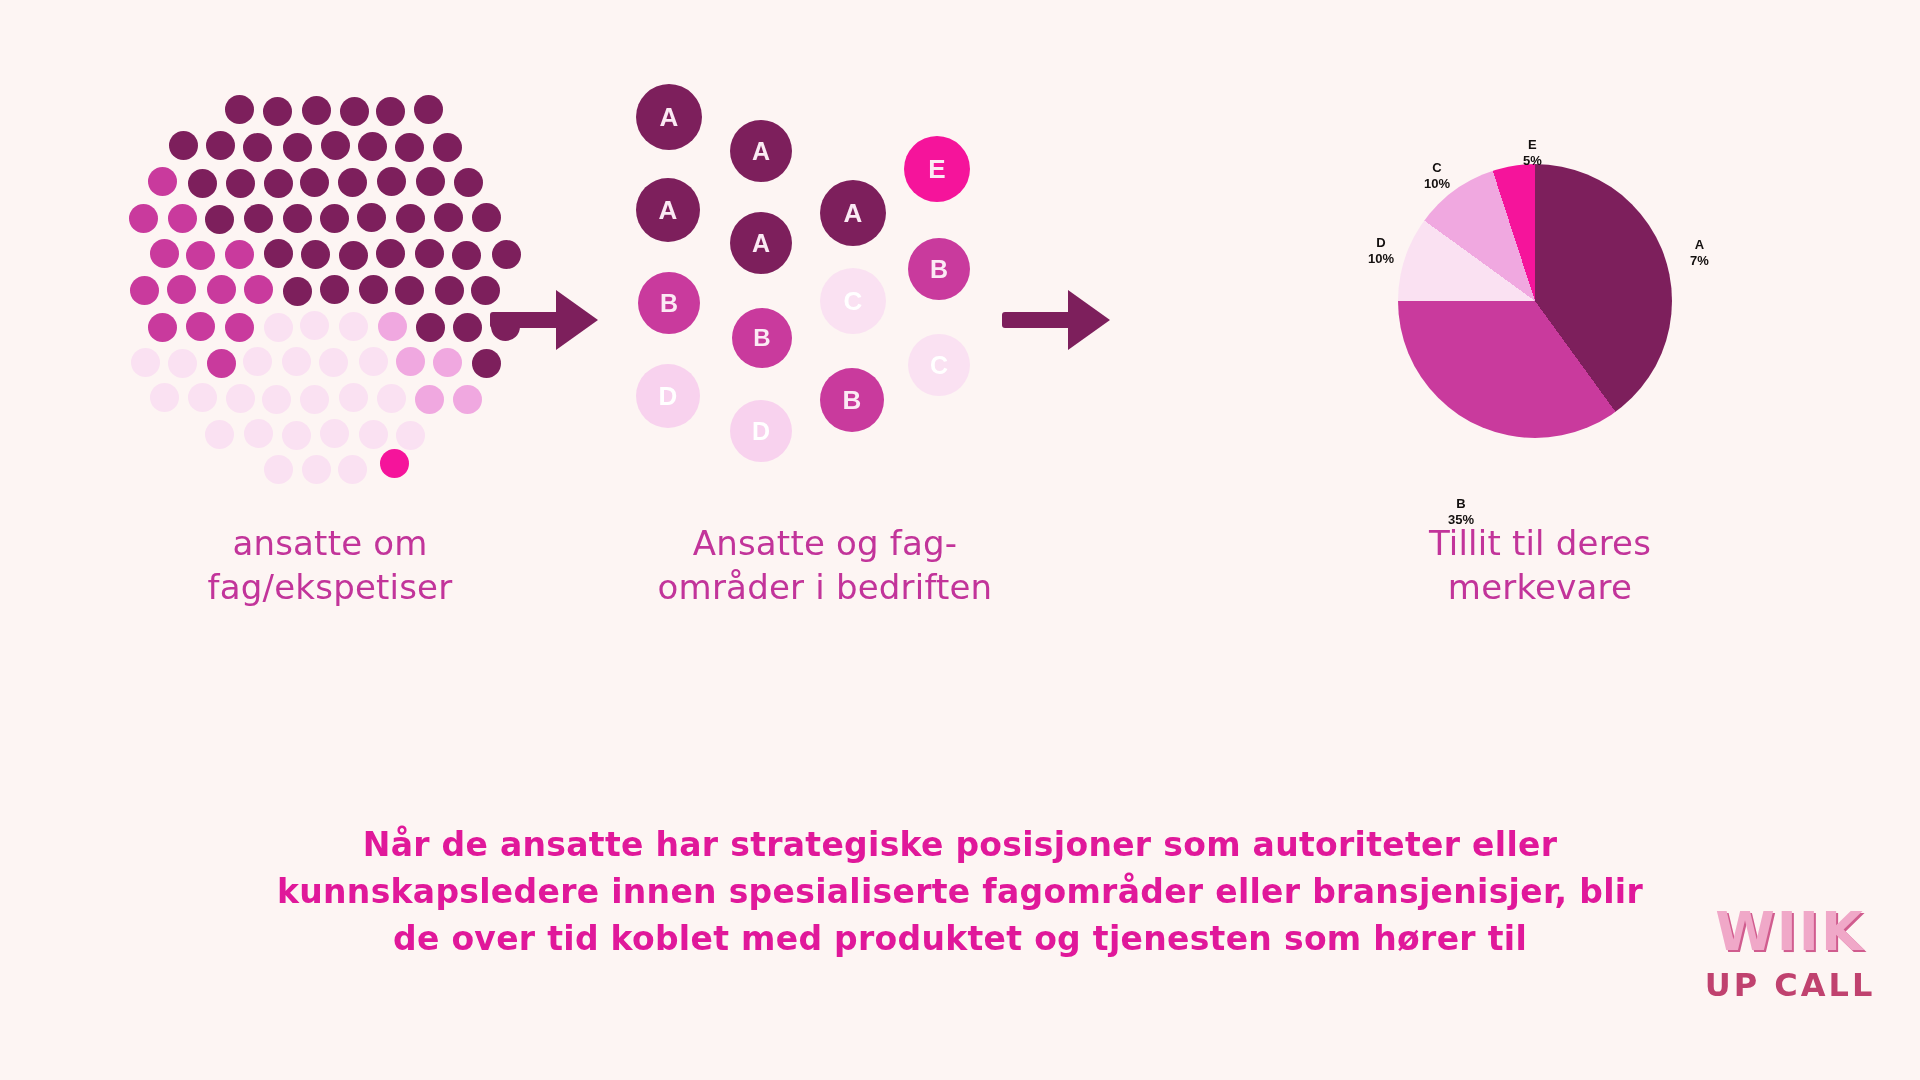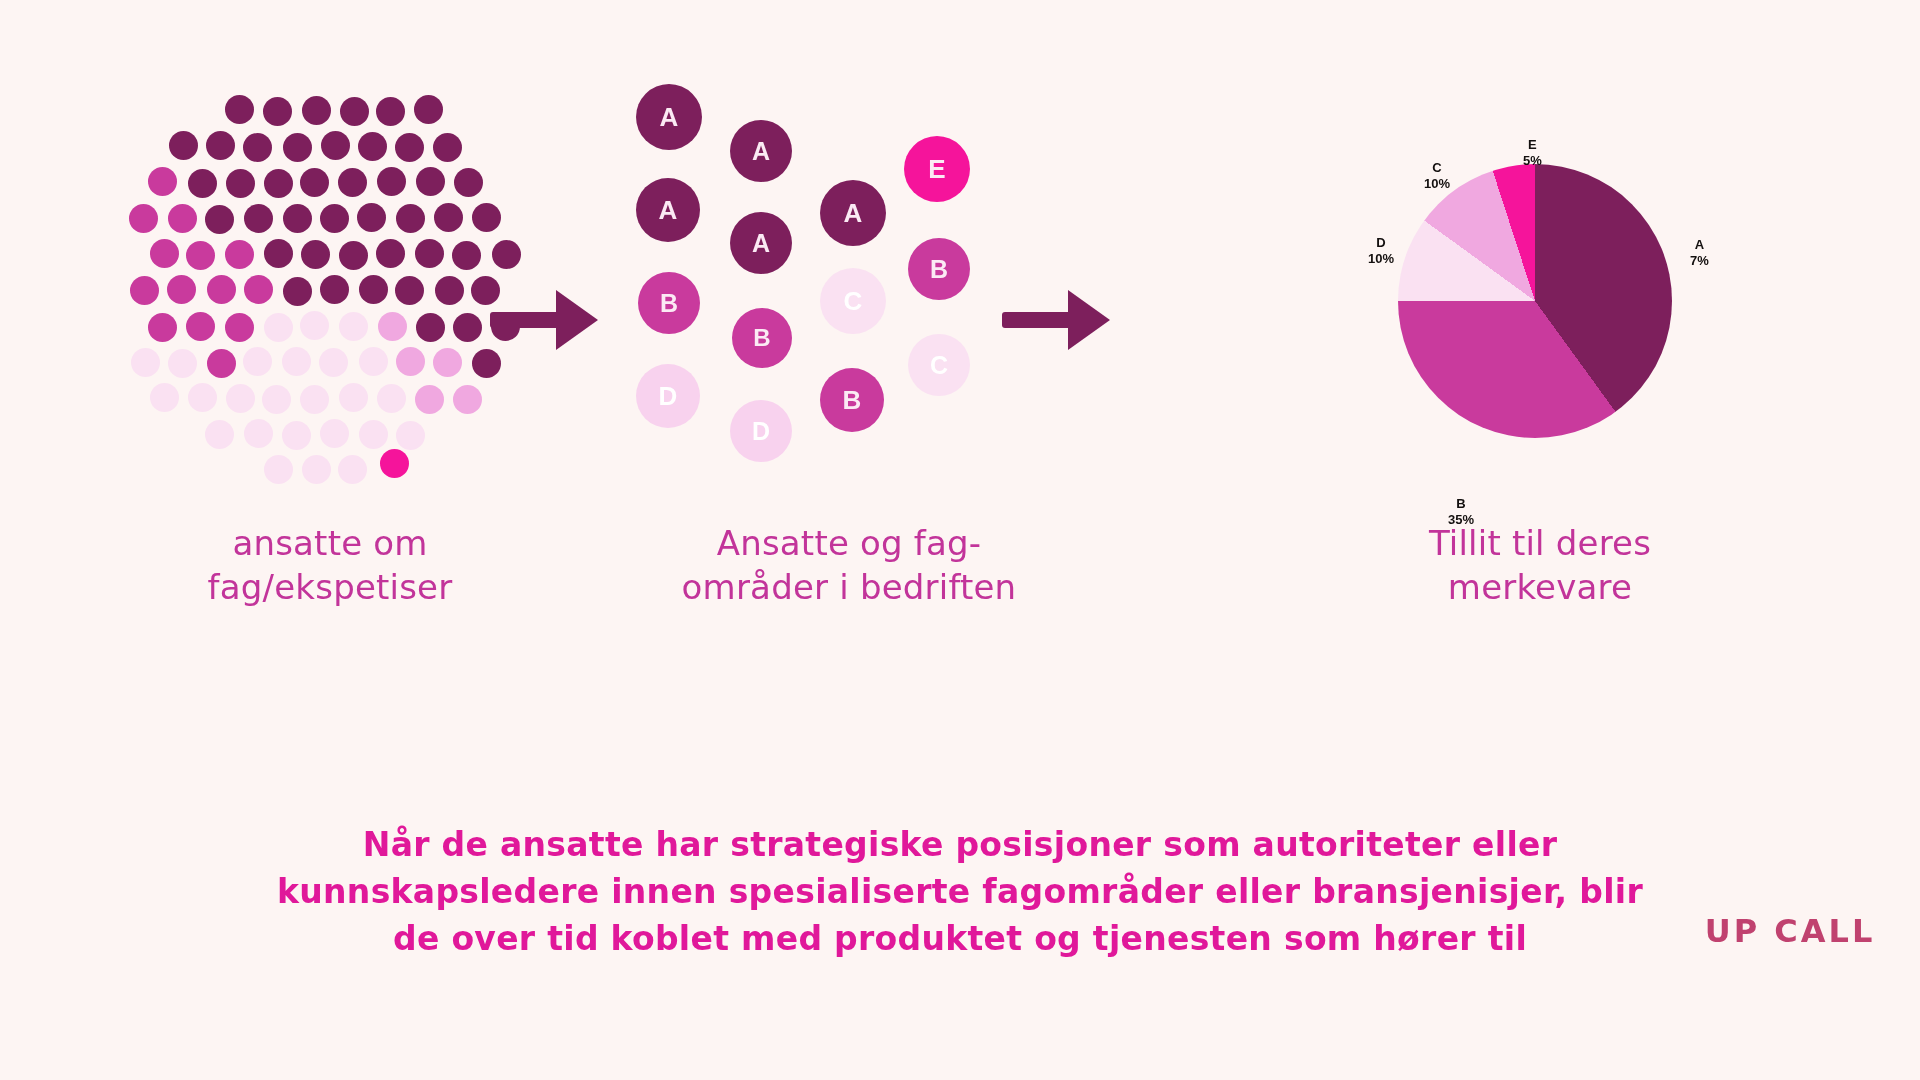--- a/index.html
+++ b/index.html
@@ -257,27 +257,28 @@
       </div>
       <div class="pie-label" style="left: 1523px; top: 137px;">
         <span class="pl-key">E</span>
         <span class="pl-val">5%</span>
       </div>
     </div>
 
   <div class="caption" style="left:170px; top:522px; width:320px;">ansatte om
 fag/ekspetiser</div>
 
-  <div class="caption" style="left:664px; top:522px; width:370px;">Ansatte og fag-
+  <div class="caption" style="left:640px; top:522px; width:370px;">Ansatte og fag-
 områder i bedriften</div>
 
   <div class="caption" style="left:1380px; top:522px; width:320px;">Tillit til deres
 merkevare</div>
 
   <div id="headline">Når de ansatte har strategiske posisjoner som autoriteter eller
 kunnskapsledere innen spesialiserte fagområder eller bransjenisjer, blir
 de over tid koblet med produktet og tjenesten som hører til</div>
 
   <div id="logo">
+    <div class="l1">WIIK</div>
     <div class="l2">UP CALL</div>
   </div>
 
 </div>
 
 </body></html>

